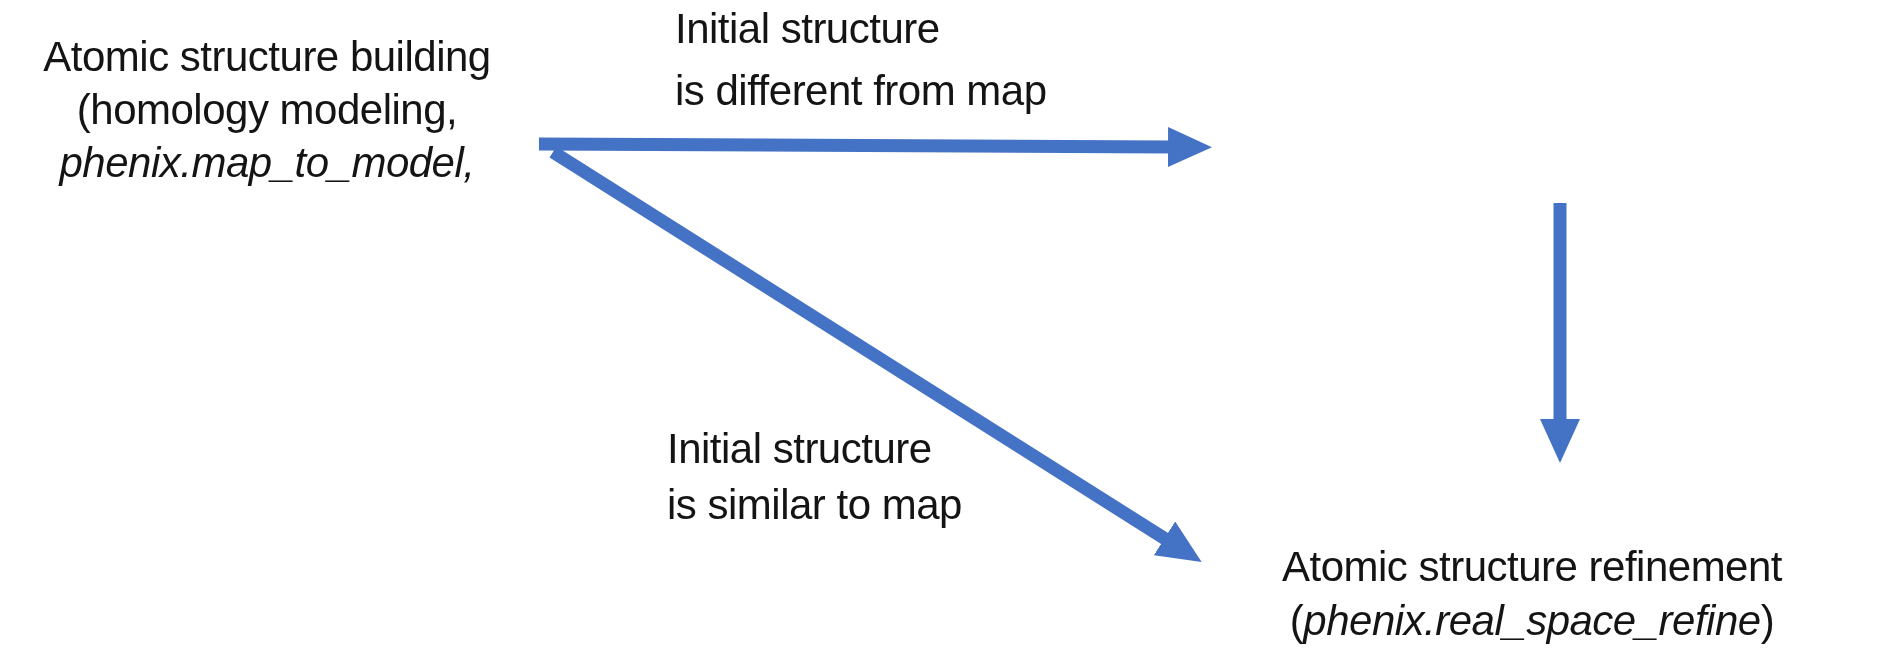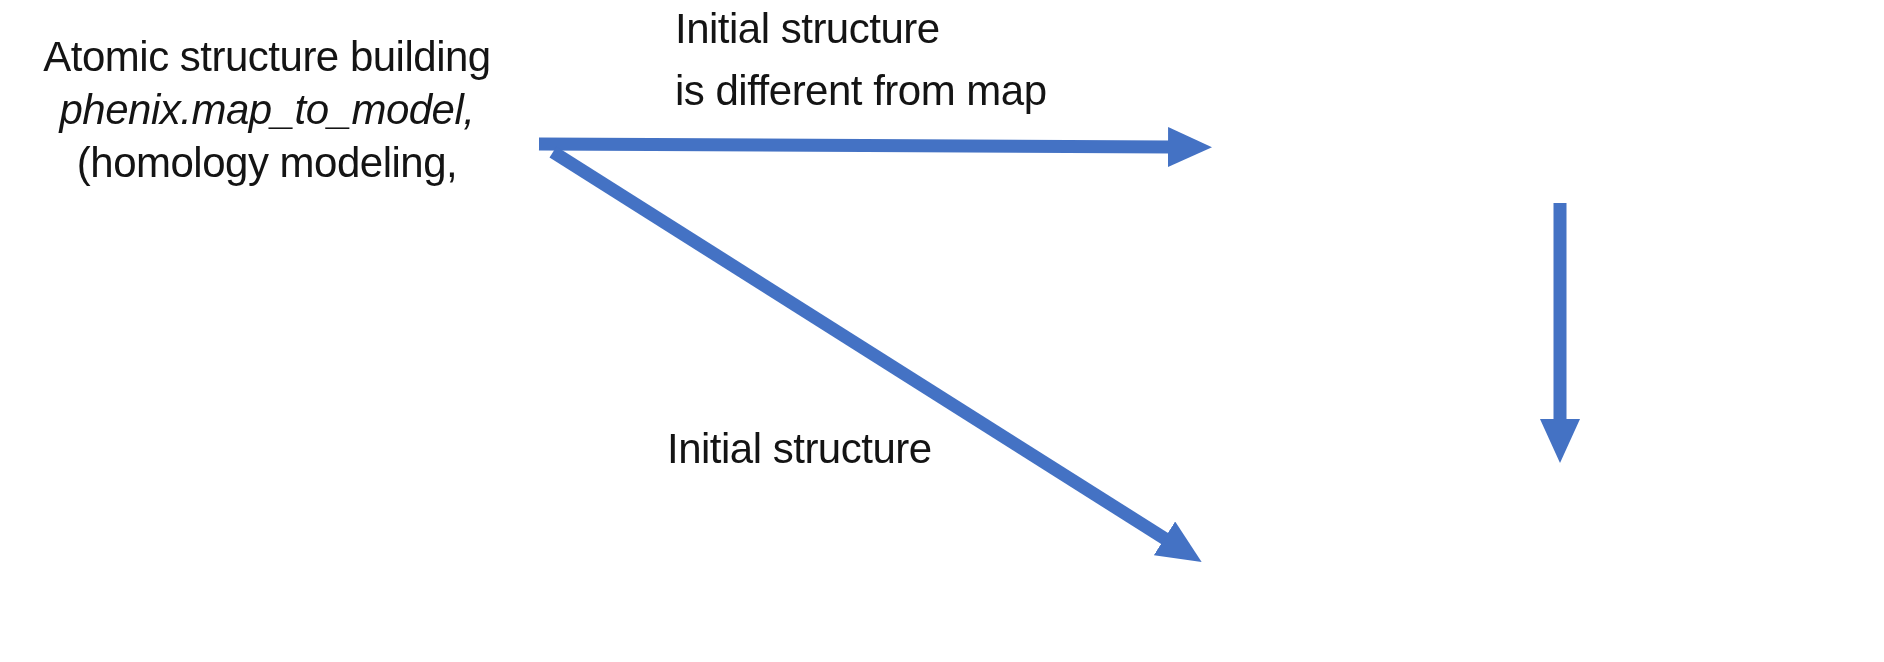--- a/index.html
+++ b/index.html
@@ -41,28 +41,33 @@
         <path id="ah-path" d="M0,0 L44,20 L0,40 Z" fill="#4472c4"></path>
       </marker>
     </defs>
   <line x1="527" y1="144" x2="1159" y2="147" stroke="#4472c4" stroke-width="13" marker-end="url(#ah)"></line>
       <line x1="541" y1="152" x2="1155" y2="540" stroke="#4472c4" stroke-width="13" marker-end="url(#ah)"></line>
       <line x1="1548" y1="203" x2="1548" y2="422" stroke="#4472c4" stroke-width="13" marker-end="url(#ah)"></line>
     </svg>
 
   <div class="node" id="node-building">
       <div class="line"><span>Atomic structure building</span></div>
+      <div class="line"><span>(homology modeling,</span></div>
       <div class="line"><span class="em">phenix.map_to_model,</span></div>
-      <div class="line"><span>(homology modeling,</span></div>
     </div>
 
   <div class="flow-label" id="label-different">
       <div class="line"><span>Initial structure</span></div>
       <div class="line"><span>is different from map</span></div>
     </div>
 
 
   <div class="flow-label" id="label-similar">
       <div class="line"><span>Initial structure</span></div>
+      <div class="line"><span>is similar to map</span></div>
     </div>
 
+  <div class="node" id="node-refinement">
+      <div class="line"><span>Atomic structure refinement</span></div>
+      <div class="line"><span>(</span><span class="em">phenix.real_space_refine</span><span>)</span></div>
+    </div>
 
 </div>
 
 </body></html>

